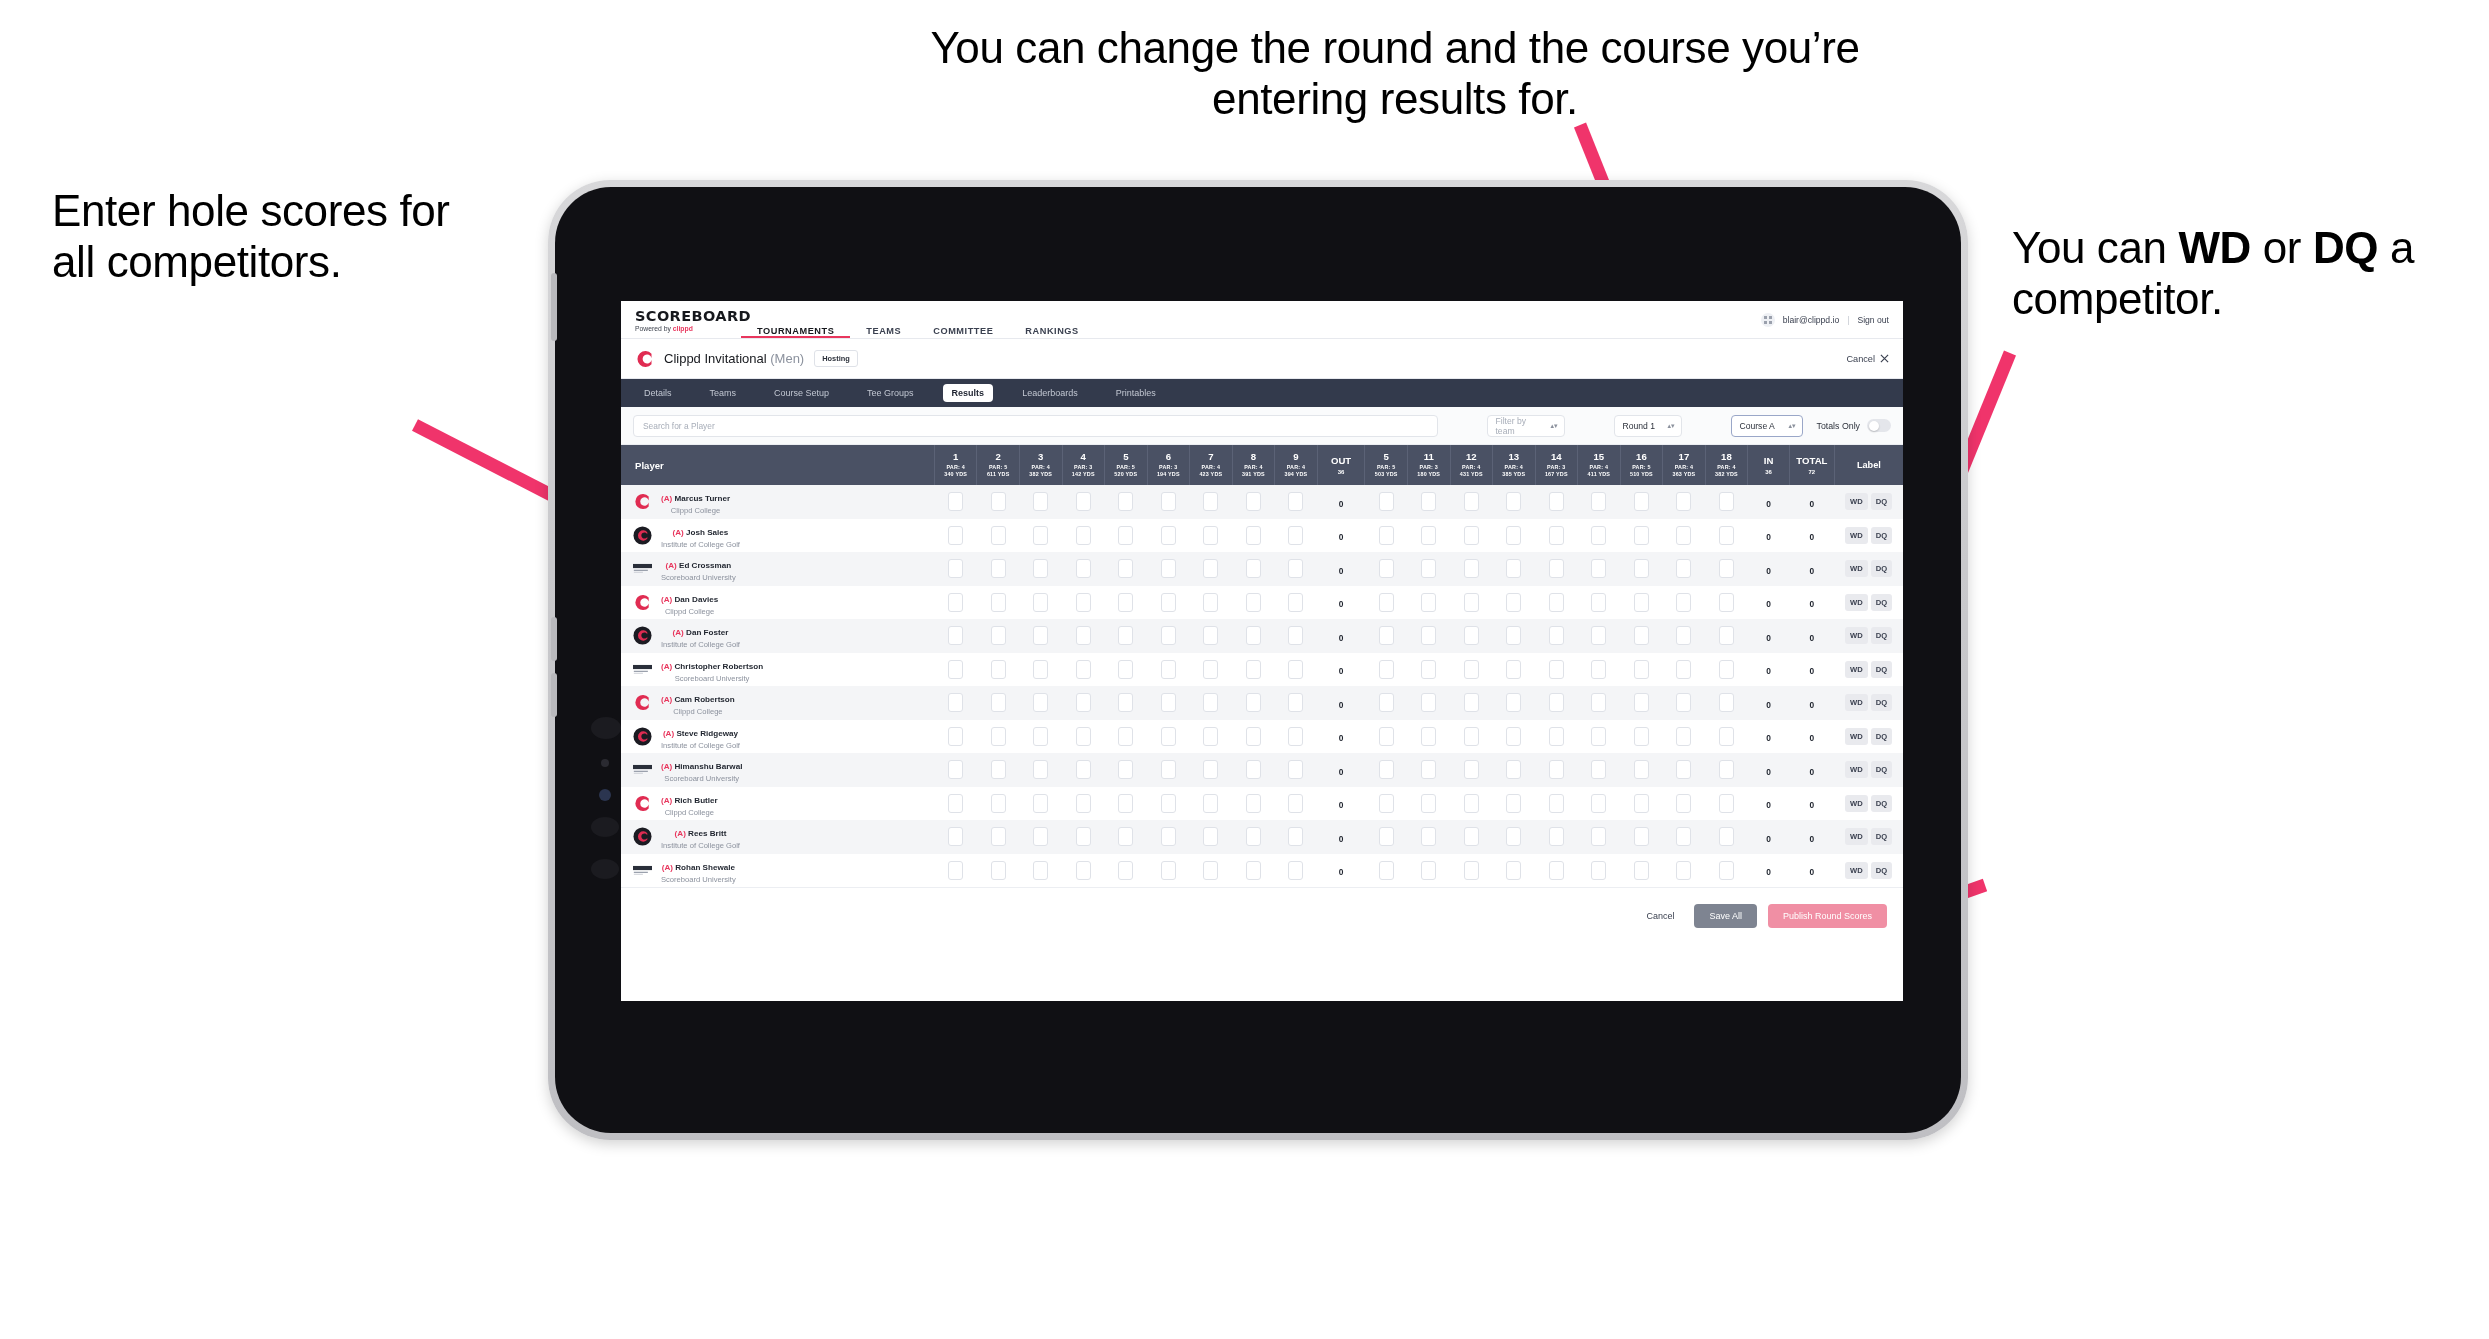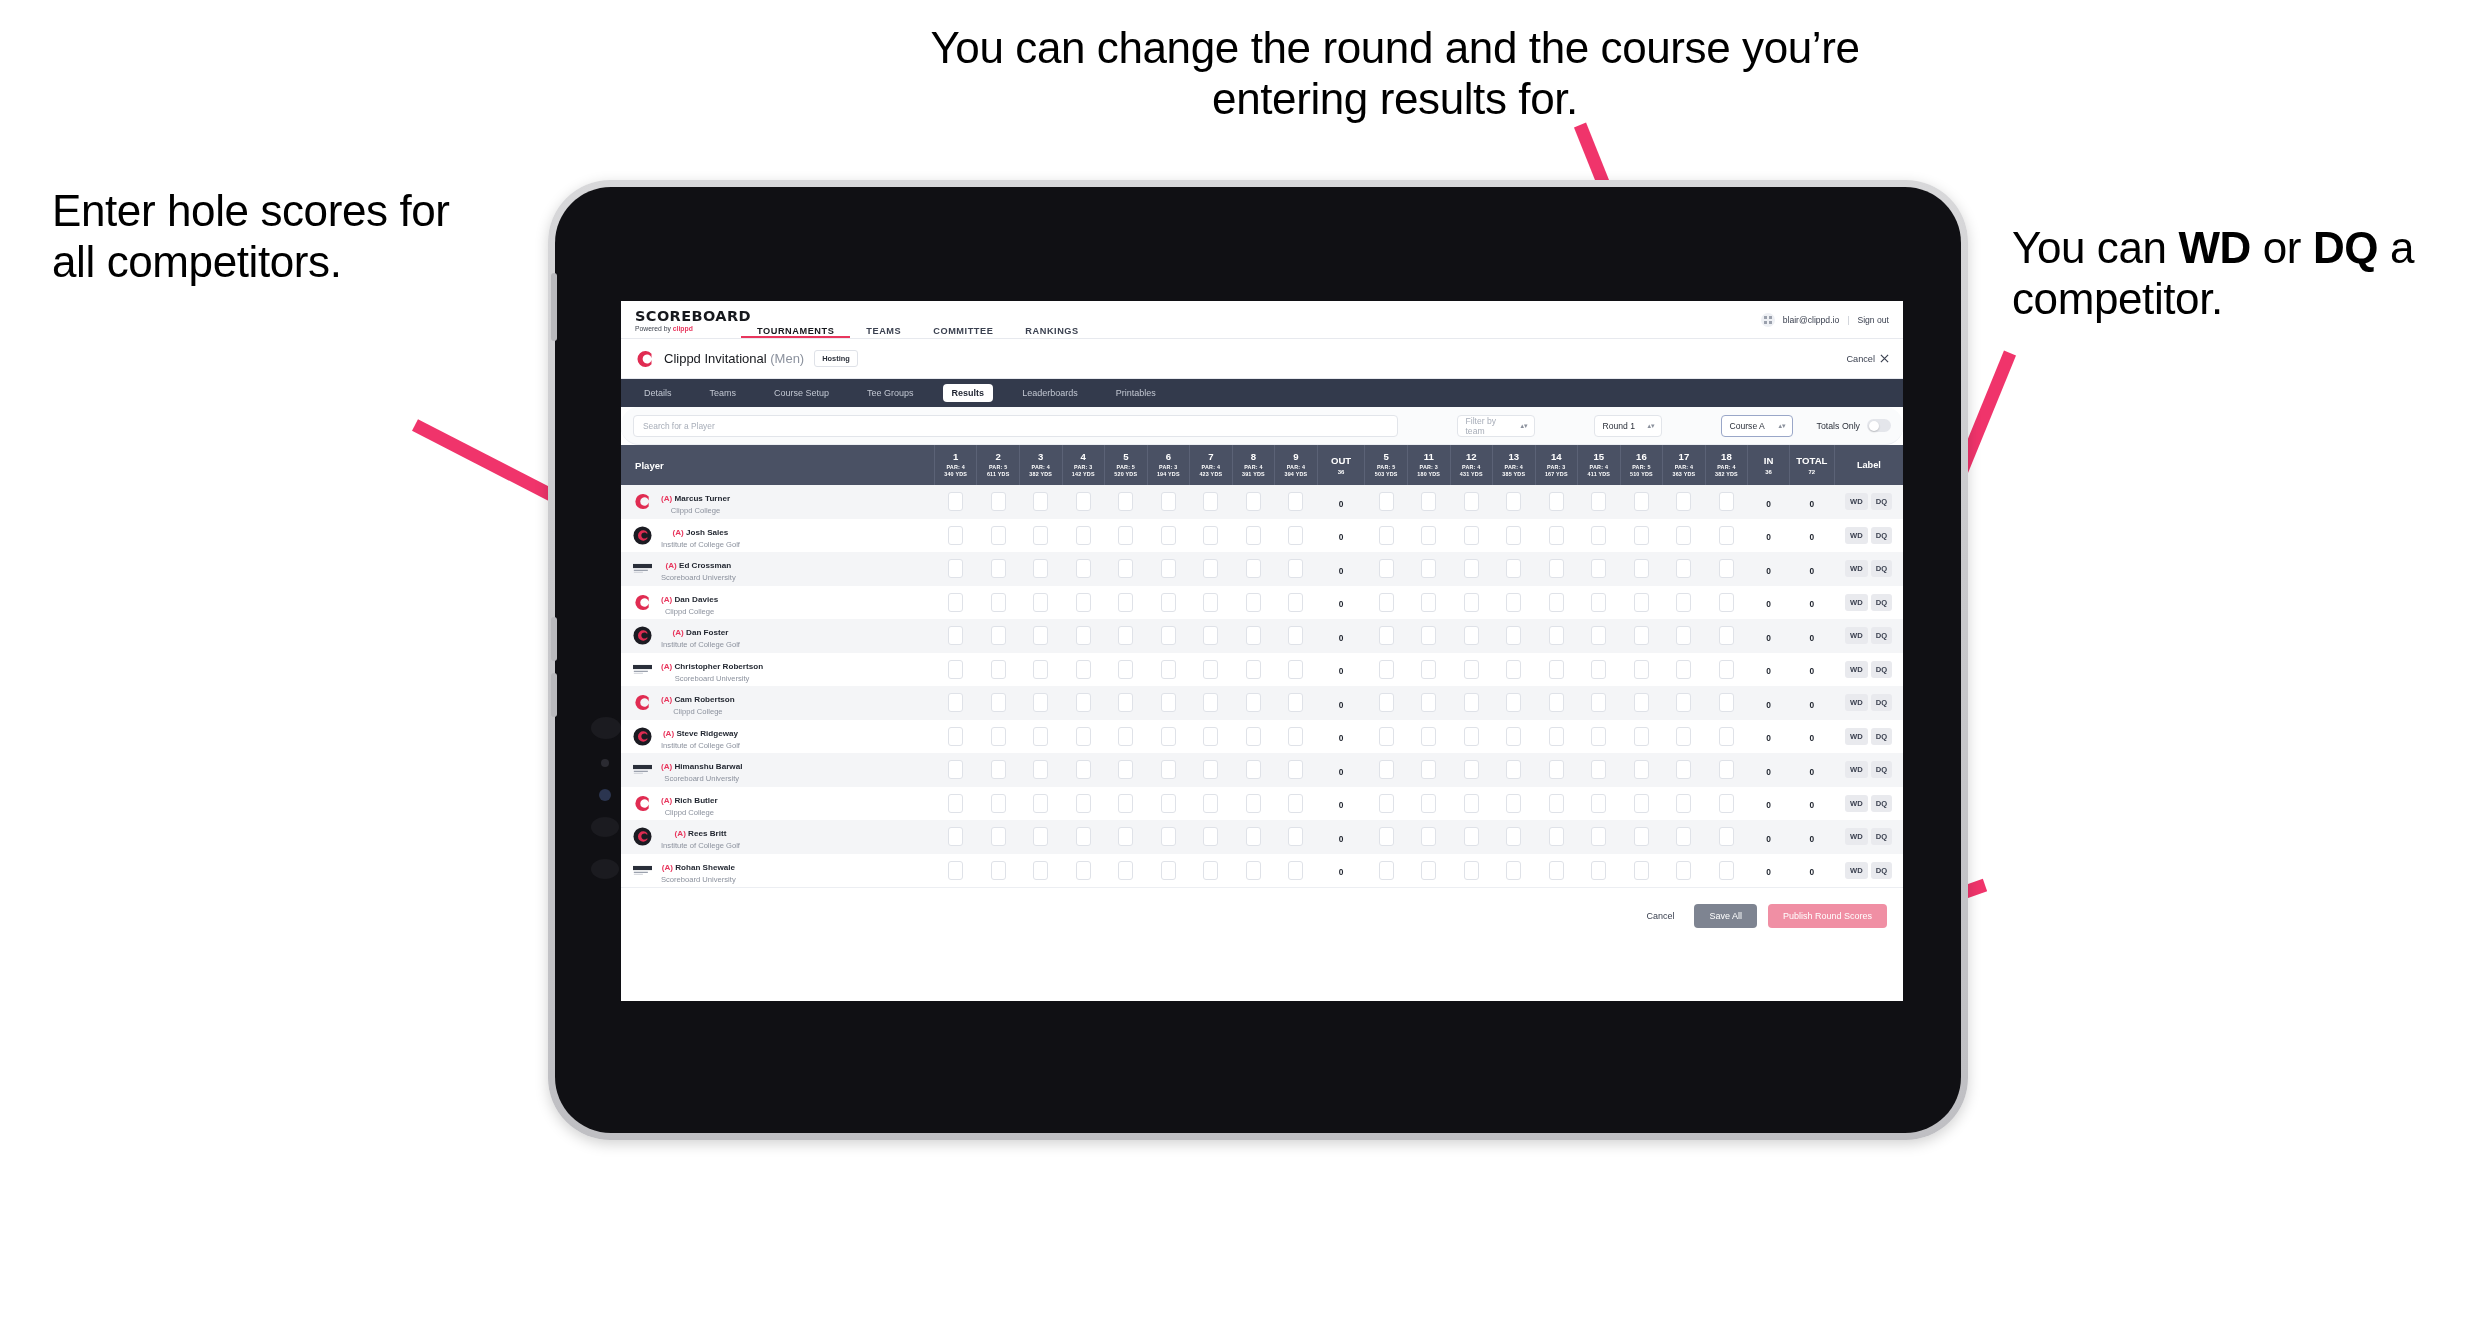--- a/index.html
+++ b/index.html
@@ -92,21 +92,21 @@
   .ttl .men { color:#8b919d; }
   .hosting { margin-left:10px; font-size:7.4px; font-weight:700; color:#2d323c; border:1px solid #dfe2e8; border-radius:3px; padding:3px 7px; }
   .cancel-x { margin-left:auto; font-size:9.2px; color:#3b4150; display:flex; align-items:center; gap:5px; }
 
   
   .tabsbar { height:28px; background:#333a4c; display:flex; align-items:center; padding:0 14px; gap:20px; }
   .tab { font-size:9px; color:#c2c7d2; padding:4px 9px; border-radius:4px; }
   .tab.active { background:#ffffff; color:#1e2330; font-weight:600; }
 
   
-  .filterbar { height:38px; background:#fafbfc; display:flex; align-items:center; padding:0 12px; gap:23px; border-bottom:1px solid #eceef2;border-radius:18px; }
+  .filterbar { height:38px; background:#fafbfc; display:flex; align-items:center; padding:0 12px; gap:13px; border-bottom:1px solid #eceef2; }
   .search-input { flex:1; height:22px; border:1px solid #e2e5ea; border-radius:4px; background:#fff; display:flex; align-items:center; padding:0 9px; font-size:8.4px; color:#a7adb8; }
   .sel { height:22px; border:1px solid #e2e5ea; border-radius:4px; background:#fff; display:flex; align-items:center; justify-content:space-between; padding:0 7px; font-size:8.6px; color:#2d323c; gap:10px;margin-left:36px; }
   .sel.ghost { color:#a7adb8; }
   .sel.focus { border-color:#9aa7c8; }
   .sel .chev { font-size:7px; color:#8b919d; line-height:1; display:flex; flex-direction:column; }
   .toggle-wrap { display:flex; align-items:center; gap:7px; font-size:8.8px; color:#2d323c; }
   .toggle { width:24px; height:13px; border-radius:7px; background:#e4e6eb; position:relative; }
   .toggle::after { content:""; position:absolute; top:1.5px; left:2px; width:10px; height:10px; border-radius:50%; background:#fff; box-shadow:0 1px 2px rgba(0,0,0,.2); }
 
   

